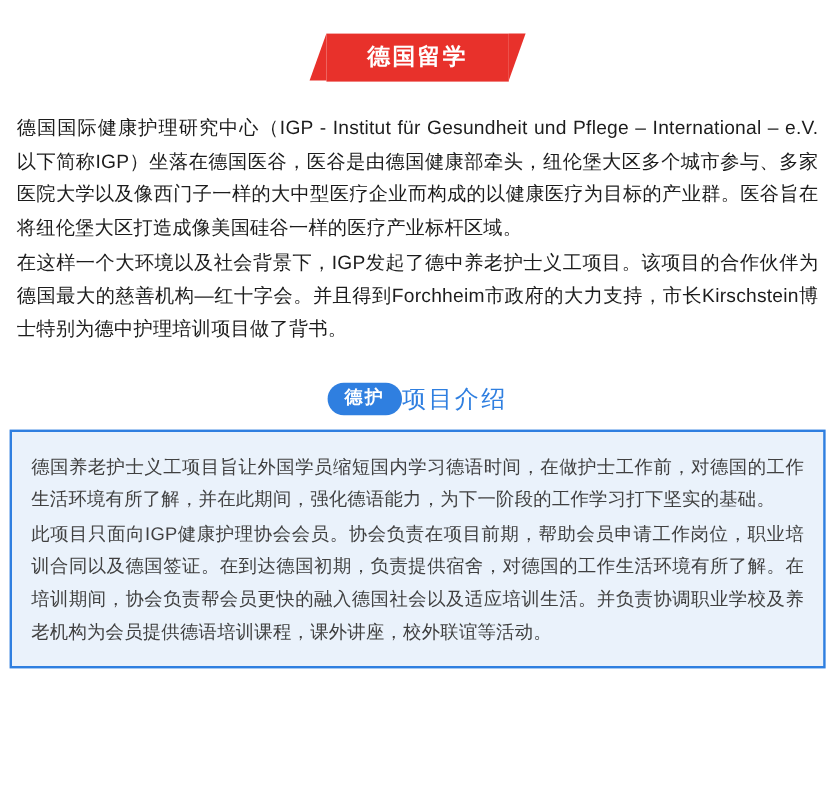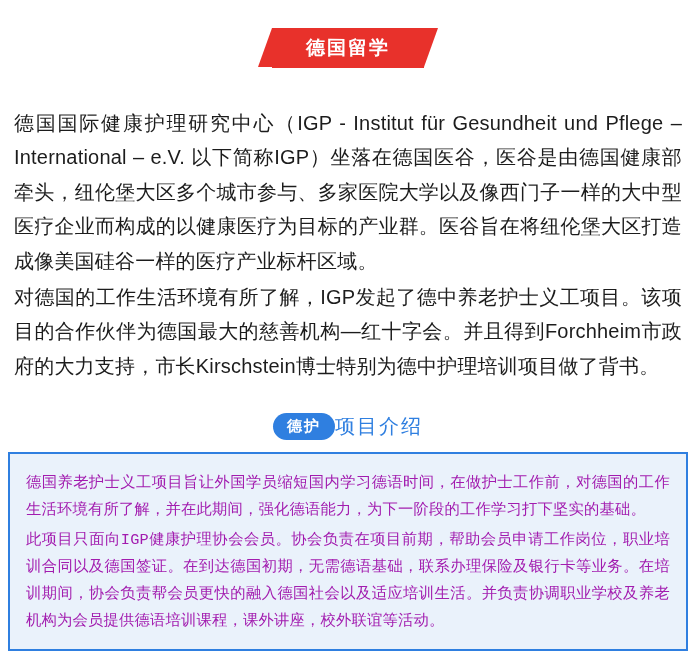--- a/index.html
+++ b/index.html
@@ -57,22 +57,22 @@
     border-width: 39px 14px 0 0;
     border-color: #e8312b transparent transparent transparent;
   }
   .banner-label {
     position: relative;
     z-index: 2;
   }
 
   
   .intro {
-    margin: 38px 14px 0 14px;
-    font-size: 20px;
+    margin: 26px 14px 0 14px;
+    font-size: 16px;
     line-height: 1.72;
     color: #1c1c1c;
     text-align: justify;
     letter-spacing: 0.2px;
   }
   .intro p {
     margin: 0 0 0 0;
   }
   .intro p + p {
     margin-top: 2px;
@@ -106,50 +106,49 @@
   
   .blue-box {
     margin: 12px 8px 0 8px;
     background: #eaf2fb;
     border: 2px solid #2f7fe0;
     padding: 16px 16px 14px 16px;
     box-sizing: border-box;
   }
   .blue-box p {
     margin: 0;
-    color: #a21caf;
+    color: #404040;
     font-size: 15.3px;
     line-height: 1.78;
     text-align: justify;
     letter-spacing: 0.2px;
-    font-family: Liberation Mono, monospace;
   }
   .blue-box p + p {
     margin-top: 2px;
   }
 </style>
 </head>
 <body>
 
 <div class="page">
 
   <div class="banner-wrap">
     <div class="banner">
       <span class="banner-label">德国留学</span>
     </div>
   </div>
 
   <div class="intro">
     <p>德国国际健康护理研究中心（IGP - Institut für Gesundheit und Pflege – International – e.V. 以下简称IGP）坐落在德国医谷，医谷是由德国健康部牵头，纽伦堡大区多个城市参与、多家医院大学以及像西门子一样的大中型医疗企业而构成的以健康医疗为目标的产业群。医谷旨在将纽伦堡大区打造成像美国硅谷一样的医疗产业标杆区域。</p>
-    <p>对德国的工作生活环境有所了解，IGP发起了德中养老护士义工项目。该项目的合作伙伴为德国最大的慈善机构—红十字会。并且得到Forchheim市政府的大力支持，市长Kirschstein博士特别为德中护理培训项目做了背书。</p>
+    <p>在这样一个大环境以及社会背景下，IGP发起了德中养老护士义工项目。该项目的合作伙伴为德国最大的慈善机构—红十字会。并且得到Forchheim市政府的大力支持，市长Kirschstein博士特别为德中护理培训项目做了背书。</p>
   </div>
 
   <div class="section-head">
     <span class="pill">德护</span>
     <span class="section-title">项目介绍</span>
   </div>
 
   <div class="blue-box">
     <p>德国养老护士义工项目旨让外国学员缩短国内学习德语时间，在做护士工作前，对德国的工作生活环境有所了解，并在此期间，强化德语能力，为下一阶段的工作学习打下坚实的基础。</p>
-    <p>此项目只面向IGP健康护理协会会员。协会负责在项目前期，帮助会员申请工作岗位，职业培训合同以及德国签证。在到达德国初期，无需德语基础，联系办理保险及银行卡等业务。在培训期间，协会负责帮会员更快的融入德国社会以及适应培训生活。并负责协调职业学校及养老机构为会员提供德语培训课程，课外讲座，校外联谊等活动。</p>
+    <p>此项目只面向IGP健康护理协会会员。协会负责在项目前期，帮助会员申请工作岗位，职业培训合同以及德国签证。在到达德国初期，负责提供宿舍，对德国的工作生活环境有所了解。在培训期间，协会负责帮会员更快的融入德国社会以及适应培训生活。并负责协调职业学校及养老机构为会员提供德语培训课程，课外讲座，校外联谊等活动。</p>
   </div>
 
 </div>
 
 </body></html>

